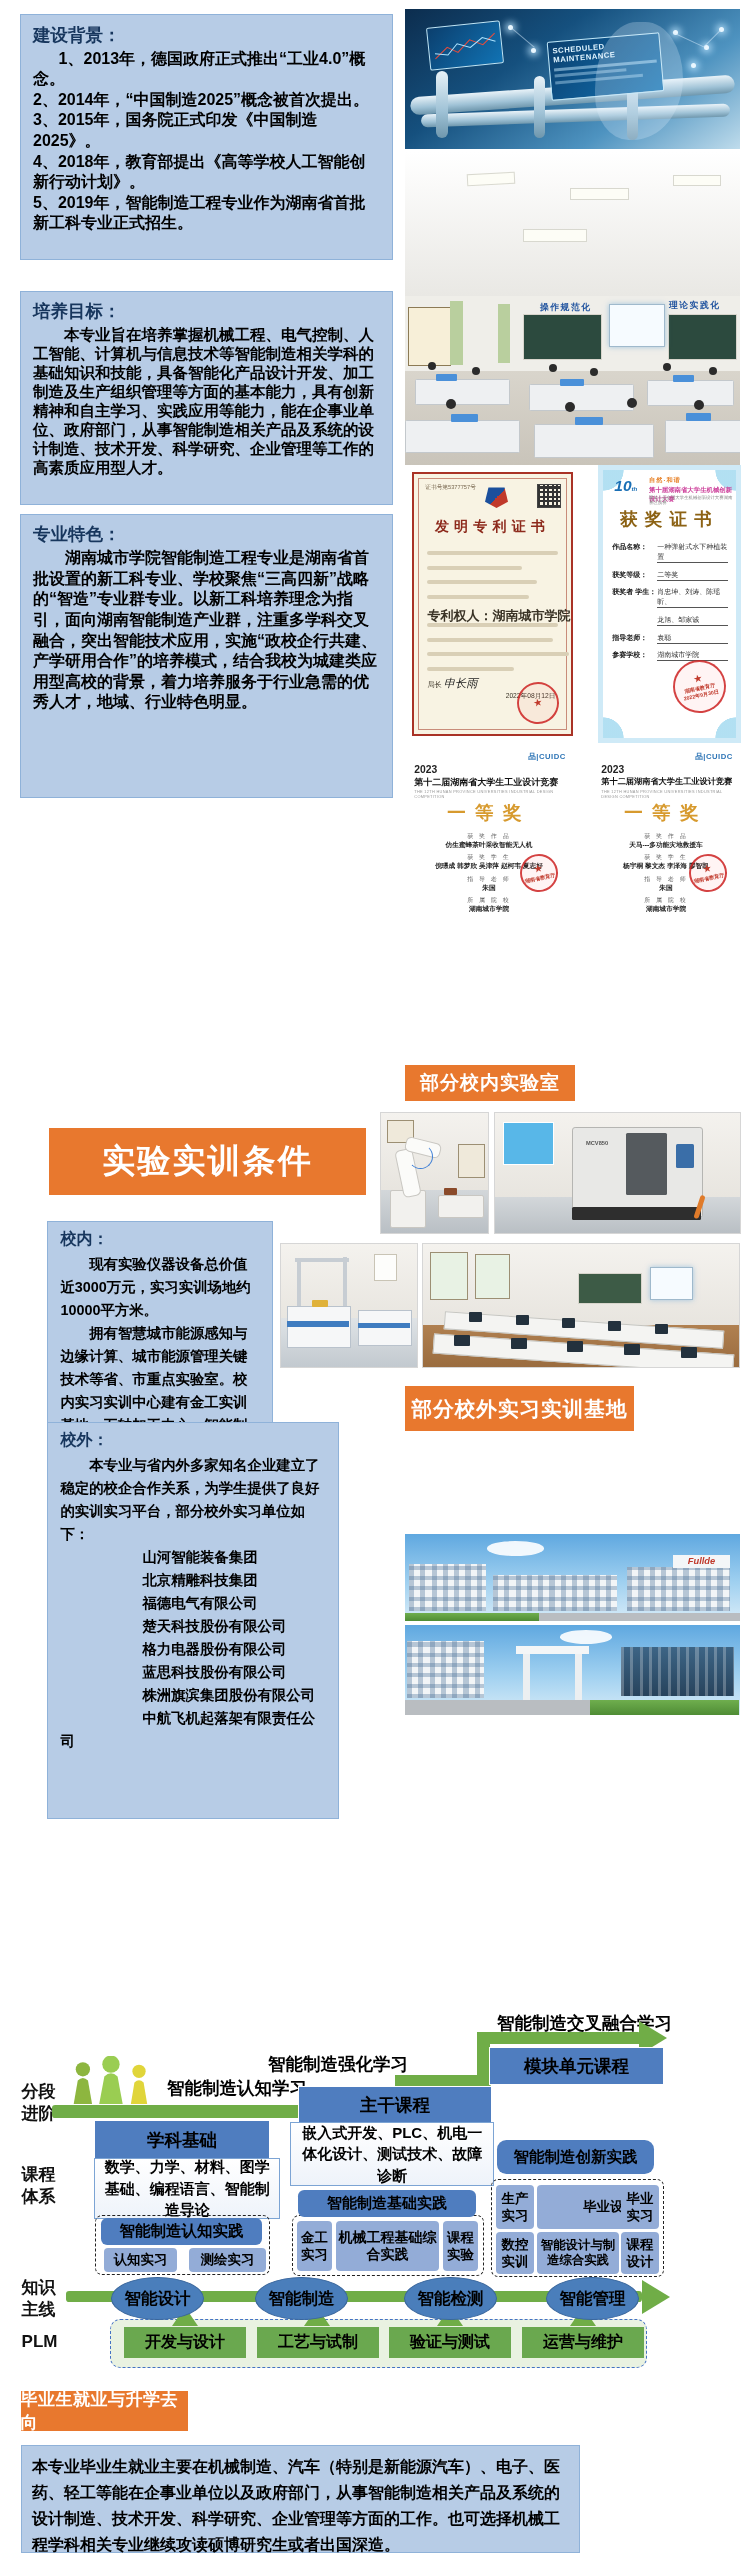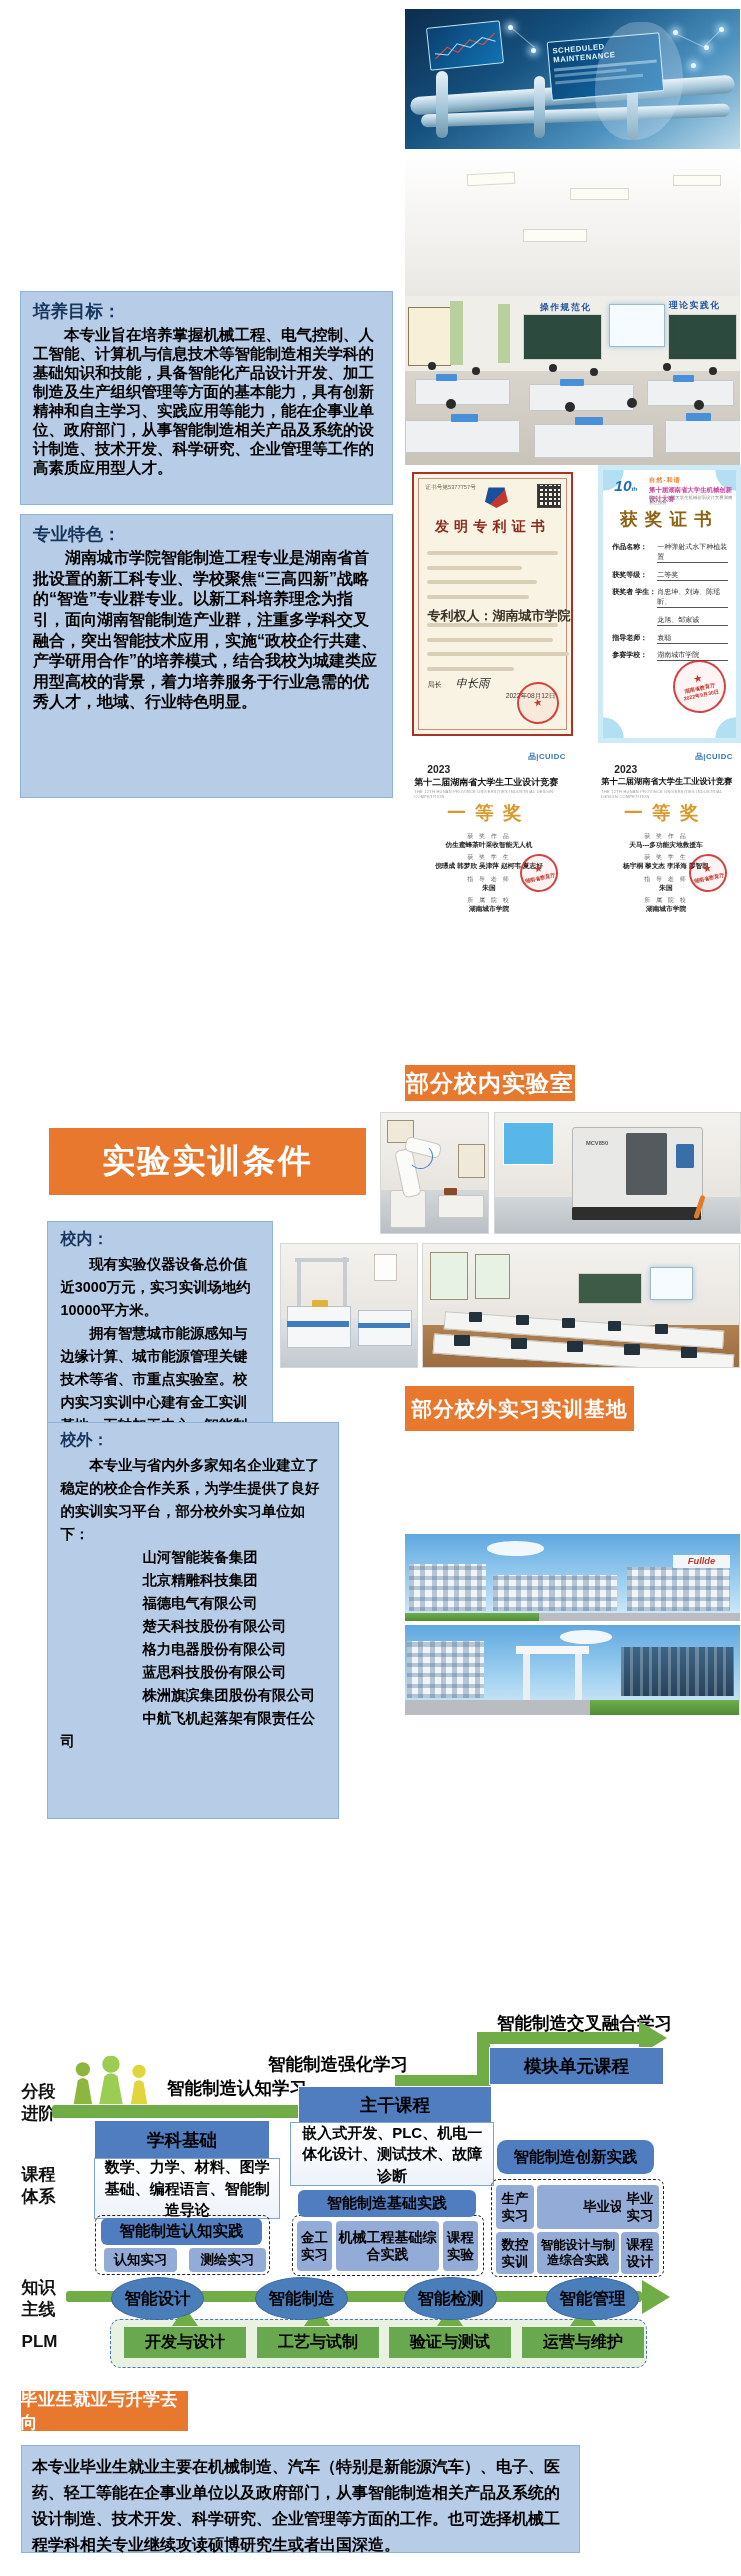--- a/index.html
+++ b/index.html
@@ -47,41 +47,41 @@
   .patent{background:#f8f3e3;border:2.1px solid #a93226;padding:7.2px;}
   .patent .inner{position:absolute;inset:4.1px;border:0.5px solid #c98c7a;}
   .p-no{position:absolute;left:11.3px;top:10.3px;font-size:5.7px;color:#7a6a52;}
   .p-emblem{position:absolute;left:71px;top:13.4px;width:23px;height:20.6px;background:linear-gradient(135deg,#1b4f9c 50%,#c0392b 50%);clip-path:polygon(15% 0,85% 0,100% 70%,50% 100%,0 70%);}
   .p-qr{position:absolute;right:10.3px;top:10.3px;width:21.6px;height:21.6px;border:1px solid #444;
         background:repeating-linear-gradient(0deg,#333 0 2.1px,transparent 2.1px 4.6px),repeating-linear-gradient(90deg,#333 0 2.1px,transparent 2.1px 4.6px);}
   .p-title{position:absolute;left:0;right:0;top:44px;text-align:center;font-size:14px;font-weight:bold;color:#8d2a1c;letter-spacing:5.2px;}
   .p-line{position:absolute;left:13.4px;right:13.4px;height:4.1px;background:#d9cfb6;border-radius:2.1px;}
   .p-owner{position:absolute;left:13.4px;font-size:13px;color:#3a3326;font-weight:600;}
   .p-sign{position:absolute;left:13.4px;bottom:43px;font-size:7.2px;color:#3a3326;}
-  .p-signature{font-family:Liberation Mono, monospace;font-style:italic;font-size:11.3px;color:#222;margin-left:12px;}
+  .p-signature{font-family:Liberation Mono, monospace;font-style:italic;font-size:11.3px;color:#222;}
   .p-date{position:absolute;right:15.5px;bottom:33px;font-size:6.7px;color:#3a3326;}
   .seal{position:absolute;border:2.1px solid rgba(205,35,35,.85);border-radius:50%;color:#c0392b;
         display:flex;flex-direction:column;align-items:center;justify-content:center;text-align:center;
         background:rgba(255,120,120,.08);transform:rotate(-12deg);}
   .seal .star{font-size:10.3px;line-height:10.3px;color:#c0392b;}
   .seal .seal-org{font-size:5.2px;font-weight:bold;}
   .award{border:5.2px solid #cfeaf7;}
   .aw-corner{position:absolute;width:36px;height:36px;background:radial-gradient(circle at 0 0,#9fd8ef 0 40%,transparent 41%);opacity:.8;}
   .aw-logo{position:absolute;left:11.3px;top:7.2px;font-size:15.5px;font-weight:bold;color:#1a6fb5;font-style:italic;}
   .aw-logo small{font-size:6.2px;}
   .aw-slogan{position:absolute;left:46px;top:6.2px;font-size:6.2px;color:#e67e22;font-weight:bold;letter-spacing:1px;}
   .aw-event{position:absolute;left:46px;top:15.5px;font-size:6.4px;color:#cc3d99;font-weight:bold;}
   .aw-event2{position:absolute;left:46px;top:25px;font-size:4.4px;color:#888;}
   .aw-title{position:absolute;left:0;right:0;top:37px;text-align:center;font-size:17.5px;letter-spacing:7.2px;color:#8c6214;font-weight:bold;}
   .aw-rows{position:absolute;left:9.3px;right:8.2px;top:72px;}
   .aw-row{display:flex;margin-bottom:6.7px;font-size:7px;}
   .aw-label{width:45px;color:#222;font-weight:bold;flex:none;}
   .aw-value{flex:1;border-bottom:0.5px solid #555;color:#333;font-family:"DejaVu Serif",serif;}
   .cuidc .cu-logo{position:absolute;right:7.2px;top:4.1px;font-size:7.7px;color:#2e75b6;font-weight:bold;letter-spacing:0.5px;}
-  .cu-year{position:absolute;left:9.3px;top:15.5px;font-size:10.3px;font-weight:bold;color:#222;margin-left:13px;}
+  .cu-year{position:absolute;left:9.3px;top:15.5px;font-size:10.3px;font-weight:bold;color:#222;}
   .cu-event{position:absolute;left:9.3px;top:28px;font-size:9px;font-weight:bold;color:#111;}
   .cu-en{position:absolute;left:9.3px;top:41px;font-size:3.9px;color:#999;letter-spacing:0.3px;}
   .cu-award{position:absolute;left:0;right:0;top:52px;text-align:center;font-size:18.5px;color:#d79a2e;font-weight:bold;letter-spacing:9.3px;}
   .cu-rows{position:absolute;left:0;right:0;top:80px;text-align:center;}
   .cu-label{font-size:6px;color:#666;letter-spacing:2.1px;margin-top:3.6px;}
   .cu-value{font-size:6.7px;color:#222;font-weight:600;}
   .cu-water{position:absolute;left:4.1px;bottom:3.1px;width:62px;height:57px;opacity:.5;
             background:linear-gradient(115deg,transparent 30%,#e7c astronomy 0),linear-gradient(115deg,transparent 42%,#ecd3a2 42% 52%,transparent 52%),linear-gradient(25deg,transparent 40%,#e9cf9c 40% 55%,transparent 55%);}
   
   .lab{border:0.5px solid #d6d6d6;}
@@ -134,20 +134,28 @@
   .plm-wrap{position:absolute;background:#e9f2e1;border:1.5px dashed #4472c4;border-radius:10.3px;}
   .plm-box{position:absolute;background:#6aa84f;display:flex;align-items:center;justify-content:center;
            font-size:16px;font-weight:bold;color:#000;}
   .arrow-r{position:absolute;width:0;height:0;border-top:17px solid transparent;border-bottom:17px solid transparent;border-left:28px solid #70ad47;}
 </style>
 </head>
 <body>
 
 <div id="page">
 
+  <section class="abs panel big" style="left:19.6px;top:14.4px;width:373px;height:246px;">
+    <h2>建设背景：</h2>
+    <p class="ind1">1、2013年，德国政府正式推出“工业4.0”概念。</p>
+    <p>2、2014年，“中国制造2025”概念被首次提出。</p>
+    <p>3、2015年，国务院正式印发《中国制造2025》。</p>
+    <p>4、2018年，教育部提出《高等学校人工智能创新行动计划》。</p>
+    <p>5、2019年，智能制造工程专业作为湖南省首批新工科专业正式招生。</p>
+  </section>
 
   <section class="abs panel big" style="left:19.6px;top:291px;width:373px;height:214px;">
     <h2>培养目标：</h2>
     <p class="ind2" style="font-size:15.5px;line-height:19px;">本专业旨在培养掌握机械工程、电气控制、人工智能、计算机与信息技术等智能制造相关学科的基础知识和技能，具备智能化产品设计开发、加工制造及生产组织管理等方面的基本能力，具有创新精神和自主学习、实践应用等能力，能在企事业单位、政府部门，从事智能制造相关产品及系统的设计制造、技术开发、科学研究、企业管理等工作的高素质应用型人才。</p>
   </section>
 
   <section class="abs panel big" style="left:19.6px;top:514px;width:373px;height:284px;">
     <h2>专业特色：</h2>
     <p class="ind2">湖南城市学院智能制造工程专业是湖南省首批设置的新工科专业、学校聚焦“三高四新”战略的“智造”专业群专业。以新工科培养理念为指引，面向湖南智能制造产业群，注重多学科交叉融合，突出智能技术应用，实施“政校企行共建、产学研用合作”的培养模式，结合我校为城建类应用型高校的背景，着力培养服务于行业急需的优秀人才，地域、行业特色明显。</p>
   </section>
@@ -337,21 +345,21 @@
   </div>
 
   <div class="abs obar" style="left:49px;top:1128px;width:317px;height:67px;font-size:33px;">实验实训条件</div>
 
   <section class="abs panel small-panel" style="left:47px;top:1221px;width:226px;height:262px;">
     <h3>校内：</h3>
     <p class="ind2">现有实验仪器设备总价值近3000万元，实习实训场地约10000平方米。</p>
     <p class="ind2">拥有智慧城市能源感知与边缘计算、城市能源管理关键技术等省、市重点实验室。校内实习实训中心建有金工实训基地、五轴加工中心、智能制造生产线、各类实验室等19个。</p>
   </section>
 
-  <div class="abs obar" style="left:405px;top:1065px;width:170px;height:36px;font-size:23px;letter-spacing:1px;font-family:Liberation Mono, monospace;">部分校内实验室</div>
+  <div class="abs obar" style="left:405px;top:1065px;width:170px;height:36px;font-size:19px;letter-spacing:1px;font-family:Liberation Mono, monospace;">部分校内实验室</div>
 
   <div class="abs photo lab" style="left:380px;top:1112px;width:109px;height:122px;">
     <div class="lab-wall"></div>
     <div class="lab-floor"></div>
     <div class="lab-win" style="left:6.2px;top:7.2px;width:25px;height:20.6px;"></div>
     <div class="lab-win" style="left:77px;top:31px;width:25px;height:32px;"></div>
     <div class="arm-base" style="left:9.3px;top:77px;width:34px;height:36px;"></div>
     <div class="arm" style="left:17.5px;top:36px;width:15.5px;height:46px;transform:rotate(-12deg);"></div>
     <div class="arm" style="left:24px;top:27px;width:34px;height:13.4px;transform:rotate(14deg);"></div>
     <div class="cable" style="left:27px;top:31px;width:23px;height:23px;"></div>

